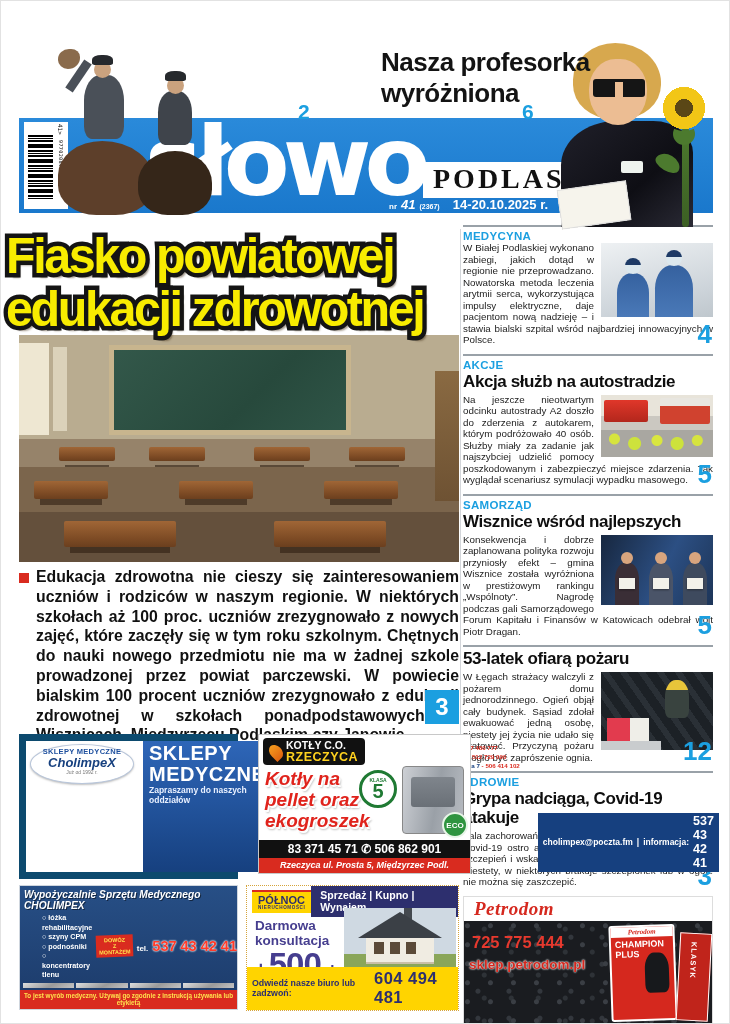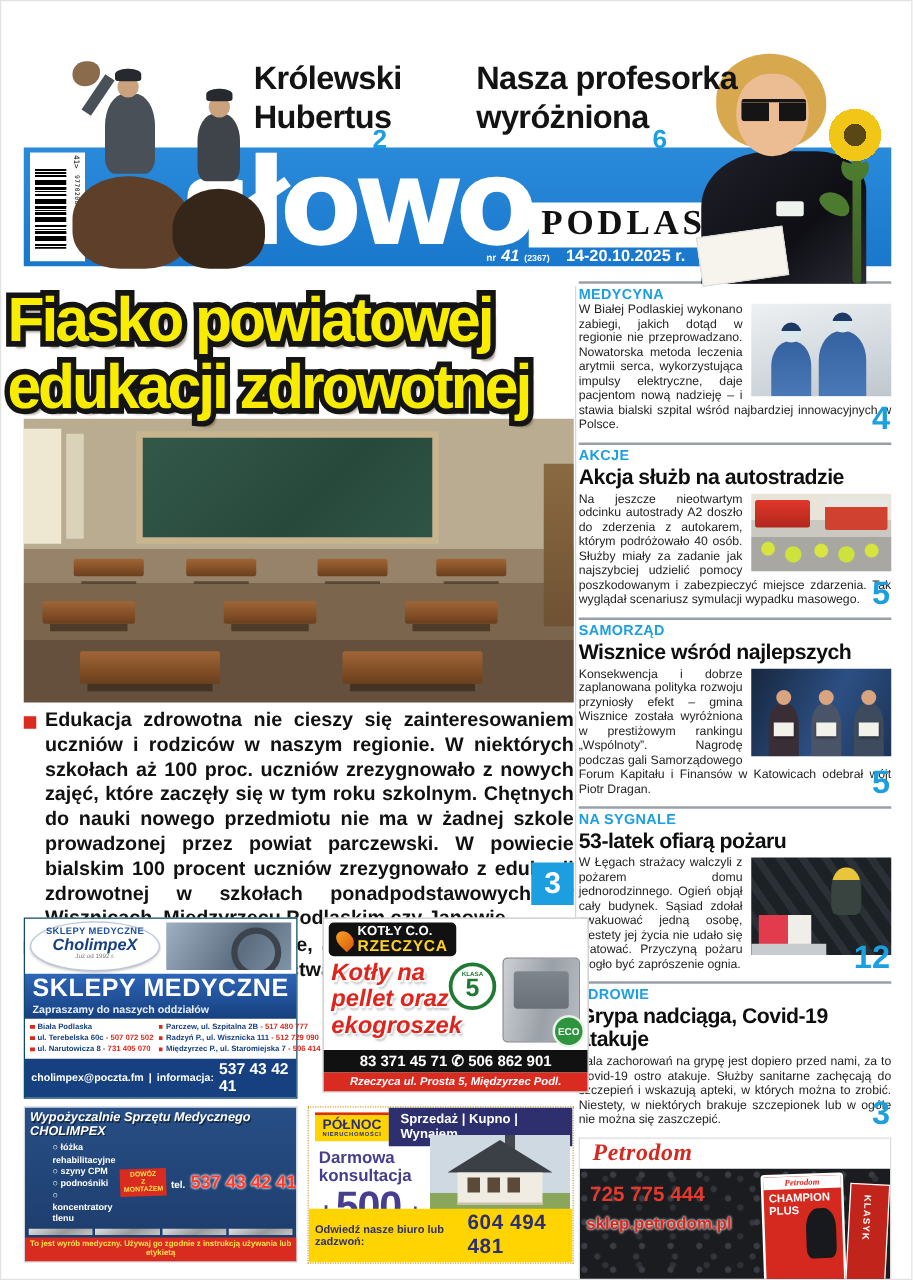--- a/index.html
+++ b/index.html
@@ -122,21 +122,21 @@
       background-size:23px 19px,31px 27px,27px 23px,auto;}
   .pe-phone{position:absolute;left:8px;top:12px;color:#e6392e;font-weight:800;font-size:16.5px;}
   .pe-site{position:absolute;left:5px;top:36px;color:#d5281e;font-weight:800;font-size:13.5px;text-shadow:0 0 2px #fff,0 0 2px #fff;}
   .pe-bag{position:absolute;right:36px;top:4px;width:66px;height:96px;background:#d5281e;border:2px solid #fff;border-radius:3px;transform:rotate(-2deg);box-sizing:border-box;}
   .pe-bag-top{background:#fff;color:#d5281e;font-size:7px;font-weight:700;font-style:italic;text-align:center;font-family:"Liberation Serif",serif;line-height:10px;}
   .pe-bag-name{color:#fff;font-weight:800;font-size:9px;line-height:9.5px;text-align:left;margin:3px 0 0 4px;}
   .pe-miner{position:absolute;right:5px;top:26px;width:24px;height:40px;background:#17191c;border-radius:40% 40% 20% 20%;}
   .pe-bag2{position:absolute;right:2px;top:12px;width:30px;height:86px;background:#c0241b;border:1px solid #fff;transform:rotate(3deg);}
   .pe-bag2 span{position:absolute;top:8px;left:9px;color:#fff;font-weight:800;font-size:7.5px;letter-spacing:1px;writing-mode:vertical-rl;}
   
-  .adc1{position:absolute;left:18px;top:733px;width:219px;height:145px;border:1px solid #0c4a6e;box-sizing:border-box;background:#fff;display:flex;flex-direction:column;z-index:3;}
+  .adc1{position:absolute;left:18px;top:733px;width:219px;height:145px;border:7px solid #0c4a6e;box-sizing:border-box;background:#fff;display:flex;flex-direction:row;z-index:3;}
   .c1-head{height:42px;display:flex;align-items:center;padding:2px 4px;gap:5px;}
   .oval{width:104px;height:40px;border-radius:50%;background:#fff;border:1.5px solid #b9c6da;box-shadow:0 1px 2px rgba(0,0,0,.25);text-align:center;flex:none;padding-top:2px;box-sizing:border-box;}
   .oval .arc{color:#1d4f9e;font-size:7.5px;font-weight:800;display:block;letter-spacing:.3px;}
   .oval .chx{color:#16407f;font-size:13px;font-weight:800;font-style:italic;display:block;line-height:13px;}
   .oval .since{font-size:5px;color:#777;display:block;}
   .wheelph{flex:1;height:38px;background:linear-gradient(120deg,#9fb0c2,#5c6d80 60%,#8195a8);position:relative;overflow:hidden;}
   .wheelph::after{content:"";position:absolute;right:8px;top:4px;width:30px;height:30px;border-radius:50%;border:5px solid #3c434c;}
   .c1-banner{background:linear-gradient(#2e66b8,#16407f);color:#fff;padding:2px 6px 3px;}
   .c1-ban-title{font-size:20px;font-weight:800;letter-spacing:.5px;line-height:21px;}
   .c1-ban-sub{font-size:8.5px;font-weight:700;color:#e8f0ff;}
@@ -201,23 +201,20 @@
   .ph-win{position:absolute;left:30px;top:34px;width:10px;height:12px;background:#5b4a38;box-shadow:16px 0 0 #5b4a38,32px 0 0 #5b4a38;}
   .p-foot{position:absolute;left:0;right:0;bottom:0;background:#ffd400;display:flex;align-items:center;gap:4px;padding:2px 5px 3px;}
   .p-cta{color:#2d2f6e;font-weight:800;font-size:8.8px;}
   .p-phone{color:#2d2f6e;font-weight:800;font-size:16.5px;margin-left:auto;letter-spacing:.5px;}
 </style>
 </head>
 <body>
 
 <div class="page">
 
-  <div class="teaser t1">
-    <span>Królewski Hubertus</span>
-  </div>
   <div class="t-pg p1">2</div>
   <div class="teaser t2">
     <span>Nasza profesorka wyróżniona</span>
   </div>
   <div class="t-pg p2">6</div>
 
   <div class="band">
     <div class="barcode">
       <i class="bars"></i>
       <span class="bc-top">41&gt;</span>
@@ -324,21 +321,20 @@
           <i class="fig fg1"></i>
           <i class="fig fg2"></i>
           <i class="fig fg3"></i>
         </span>
         <span>Konsekwencja i dobrze zaplanowana polityka rozwoju przyniosły efekt – gmina Wisznice została wyróżniona w prestiżowym rankingu „Wspólnoty”. Nagrodę podczas gali Samorządowego Forum Kapitału i Finansów w Katowicach odebrał wójt Piotr Dragan.</span>
       </div>
       <div class="spg">5</div>
     </section>
 
     <section class="sec">
-      <div class="kicker">NA SYGNALE</div>
       <h2 class="shl">53-latek ofiarą pożaru</h2>
       <div class="sbody">
         <span class="ph ph-nas">
           <i class="ns1"></i>
           <i class="ns2"></i>
           <i class="ns3"></i>
         </span>
         <span>W Łęgach strażacy walczyli z pożarem domu jednorodzinnego. Ogień objął cały budynek. Sąsiad zdołał ewakuować jedną osobę, niestety jej życia nie udało się uratować. Przyczyną pożaru mogło być zaprószenie ognia.</span>
       </div>
       <div class="spg">12</div>

